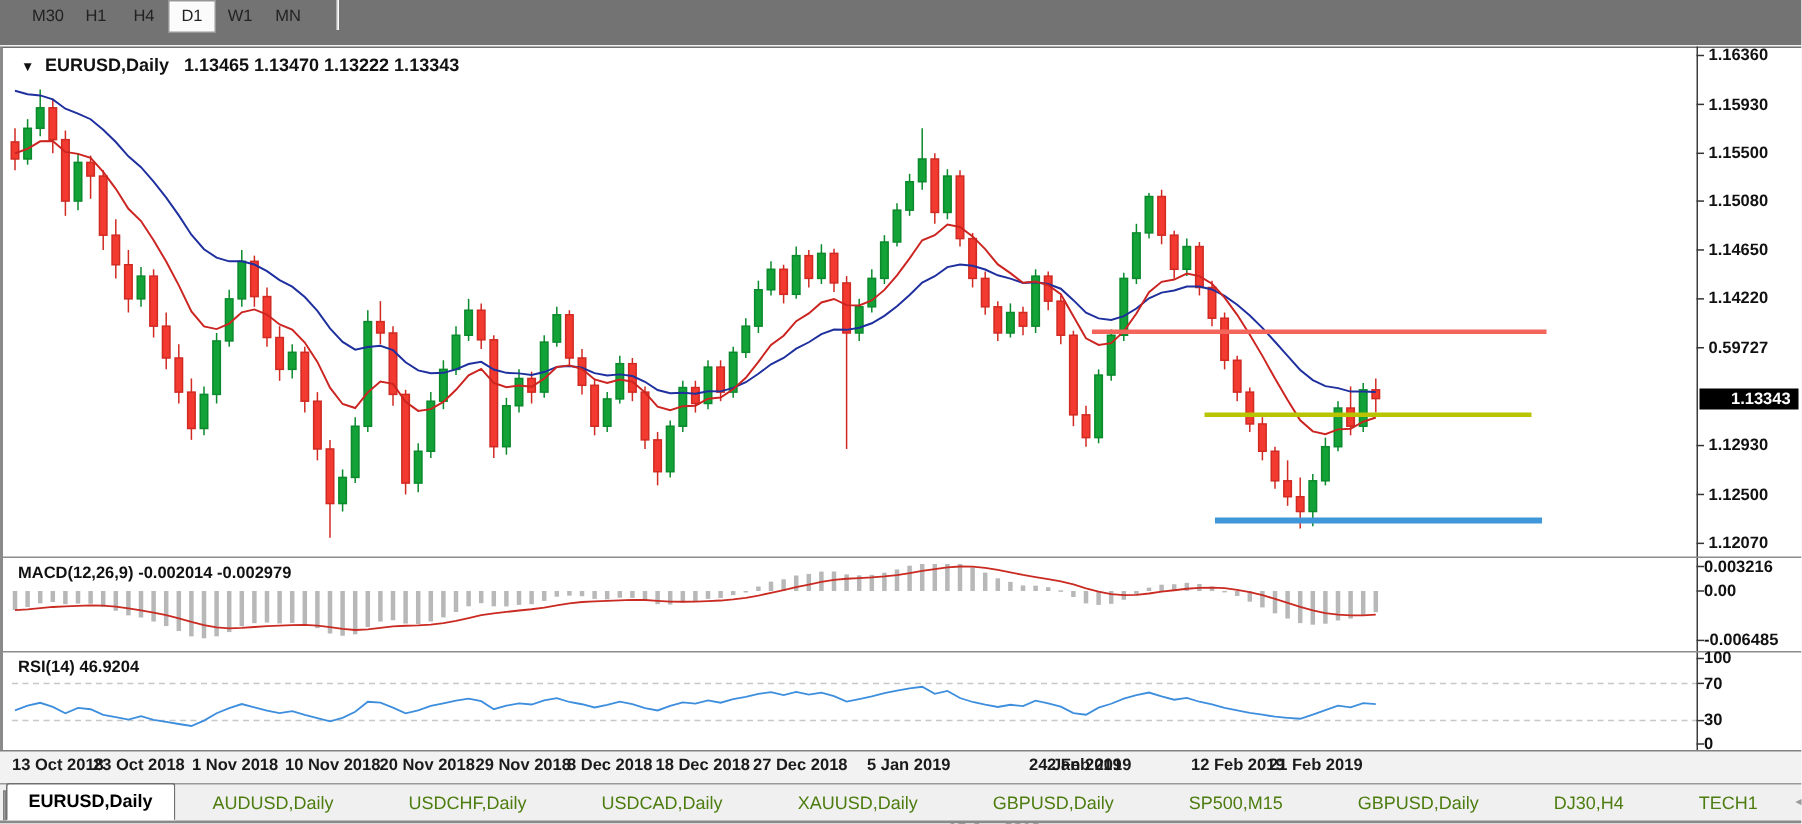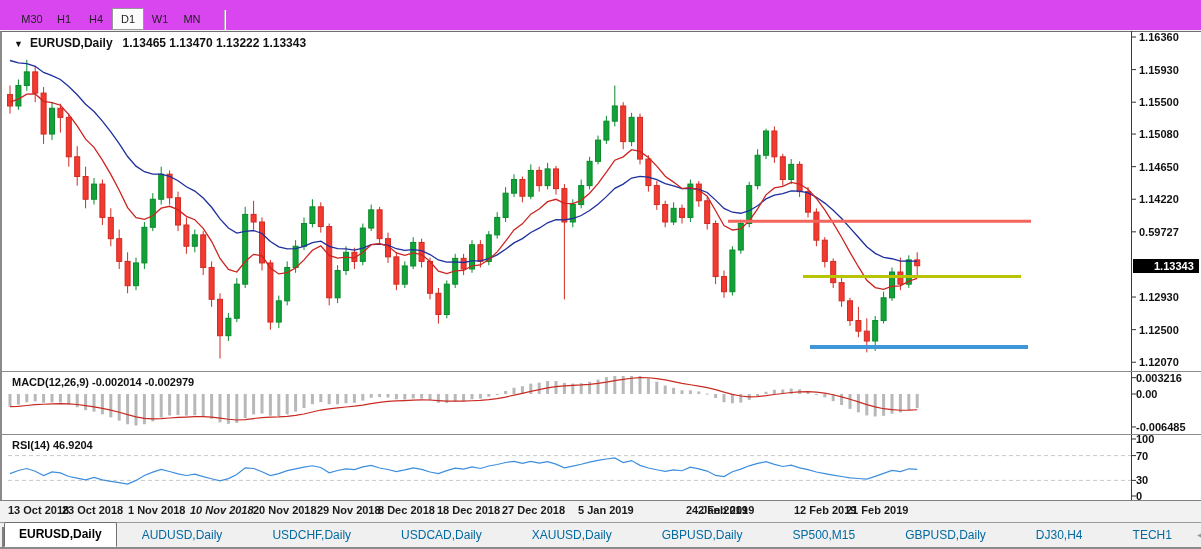--- a/index.html
+++ b/index.html
@@ -1,20 +1,20 @@
 <!DOCTYPE html>
 <html><head>
 <meta charset="utf-8">
 <style>
   html,body{margin:0;padding:0}
   body{width:1201px;height:549px;background:#f0f0f0;font-family:"Liberation Sans",sans-serif;
        position:relative;overflow:hidden;-webkit-font-smoothing:none}
   
-  #toolbar{position:absolute;top:0;left:0;width:1201px;height:30px;background:#d946ef;
-           display:flex;align-items:flex-end;padding-left:16px;box-sizing:border-box;z-index:6}
+  #toolbar{position:absolute;top:0;left:0;width:1201px;height:30px;background:#737373;
+           display:flex;align-items:flex-start;padding-left:16px;box-sizing:border-box;z-index:6}
   .tf-btn{width:30px;height:20px;line-height:20px;text-align:center;font-size:11px;color:#222;
           border:1px solid transparent;margin-right:0;cursor:default}
   .tf-btn.active{border:1px solid #979797;background:#fbfbfb;box-shadow:inset 1px 1px 0 #ffffff}
   .tb-sep{width:1px;height:20px;background:#b3b3b3;border-right:1px solid #fff;margin-left:16px}
   #top-artifact{position:absolute;left:73px;top:0;width:146px;height:1px;background:#5a5a5a}
   #top-artifact-tick{position:absolute;left:218px;top:0;width:1px;height:7px;background:#5a5a5a}
   
   #chart-bg{position:absolute;left:0;top:31px;width:1201px;height:469px;background:#ffffff;
             border-top:1px solid #6f6f6f;border-left:2px solid #8a8a8a;box-sizing:border-box;z-index:0}
   #date-strip{position:absolute;left:0;top:500px;width:1201px;height:22px;background:#f2f2f2;
@@ -34,21 +34,21 @@
   #price-badge{position:absolute;left:1133px;top:259px;width:66px;height:14px;background:#000;
                color:#fff;font-size:11px;font-weight:700;line-height:14px;padding-left:21px;
                box-sizing:border-box;z-index:4}
   .date-label{position:absolute;top:504px;font-size:11px;font-weight:700;color:#1a1a1a;z-index:3;white-space:nowrap}
   
   #tabbar{position:absolute;left:0;top:522px;width:1201px;height:27px;background:#f0f0f0;
           border-top:1px solid #9a9a9a;border-bottom:2px solid #8a8a8a;box-sizing:border-box;
           display:flex;align-items:center;z-index:6}
   .tab-stub{width:9px;height:19px;border:1px solid #808080;border-bottom:none;background:#e8e8e8;
             margin-left:2px;align-self:flex-end}
-  .tab{font-size:12px;color:#0369a1;padding:0 25px;height:24px;line-height:24px;white-space:nowrap}
+  .tab{font-size:12px;color:#4d7c0f;padding:0 25px;height:24px;line-height:24px;white-space:nowrap}
   .tab.active{background:#ffffff;border:1px solid #707070;border-bottom:1px solid #fff;
               font-weight:700;color:#000;height:23px;line-height:23px;align-self:flex-end;
               border-radius:2px 2px 0 0;padding:0 14px}
   .tab-div{width:1px;height:14px;background:#909090}
   #tab-arrows{margin-left:auto;display:flex;align-items:center;padding-right:5px;gap:6px}
   .arrow{font-size:10px;line-height:10px}
   .arrow.dim{color:#9a9a9a}
 </style>
 </head>
 <body>
@@ -452,21 +452,21 @@
     <div class="axis-label" style="left: 1136px; top: 377.663px;">0.003216</div>
     <div class="axis-label" style="left: 1136px; top: 394px;">0.00</div>
     <div class="axis-label" style="left: 1136px; top: 426.944px;">-0.006485</div>
     <div class="axis-label" style="left: 1136px; top: 439px;">100</div>
     <div class="axis-label" style="left: 1136px; top: 455.6px;">70</div>
     <div class="axis-label" style="left: 1136px; top: 480.4px;">30</div>
     <div class="axis-label" style="left: 1136px; top: 496px;">0</div>
     <div class="date-label" style="left: 8px;">13 Oct 2018</div>
     <div class="date-label" style="left: 62px;">23 Oct 2018</div>
     <div class="date-label" style="left: 128px;">1 Nov 2018</div>
-    <div class="date-label" style="left: 190px; font-style: italic;">10 Nov 2018</div>
+    <div class="date-label" style="left: 190px;">10 Nov 2018</div>
     <div class="date-label" style="left: 253px;">20 Nov 2018</div>
     <div class="date-label" style="left: 317px;">29 Nov 2018</div>
     <div class="date-label" style="left: 378px;">8 Dec 2018</div>
     <div class="date-label" style="left: 437px;">18 Dec 2018</div>
     <div class="date-label" style="left: 502px;">27 Dec 2018</div>
     <div class="date-label" style="left: 578px;">5 Jan 2019</div>
     <div class="date-label" style="left: 632px; margin-top: 43px;">15 Jan 2019</div>
     <div class="date-label" style="left: 686px;">24 Jan 2019</div>
     <div class="date-label" style="left: 698px;">2 Feb 2019</div>
     <div class="date-label" style="left: 794px;">12 Feb 2019</div>

